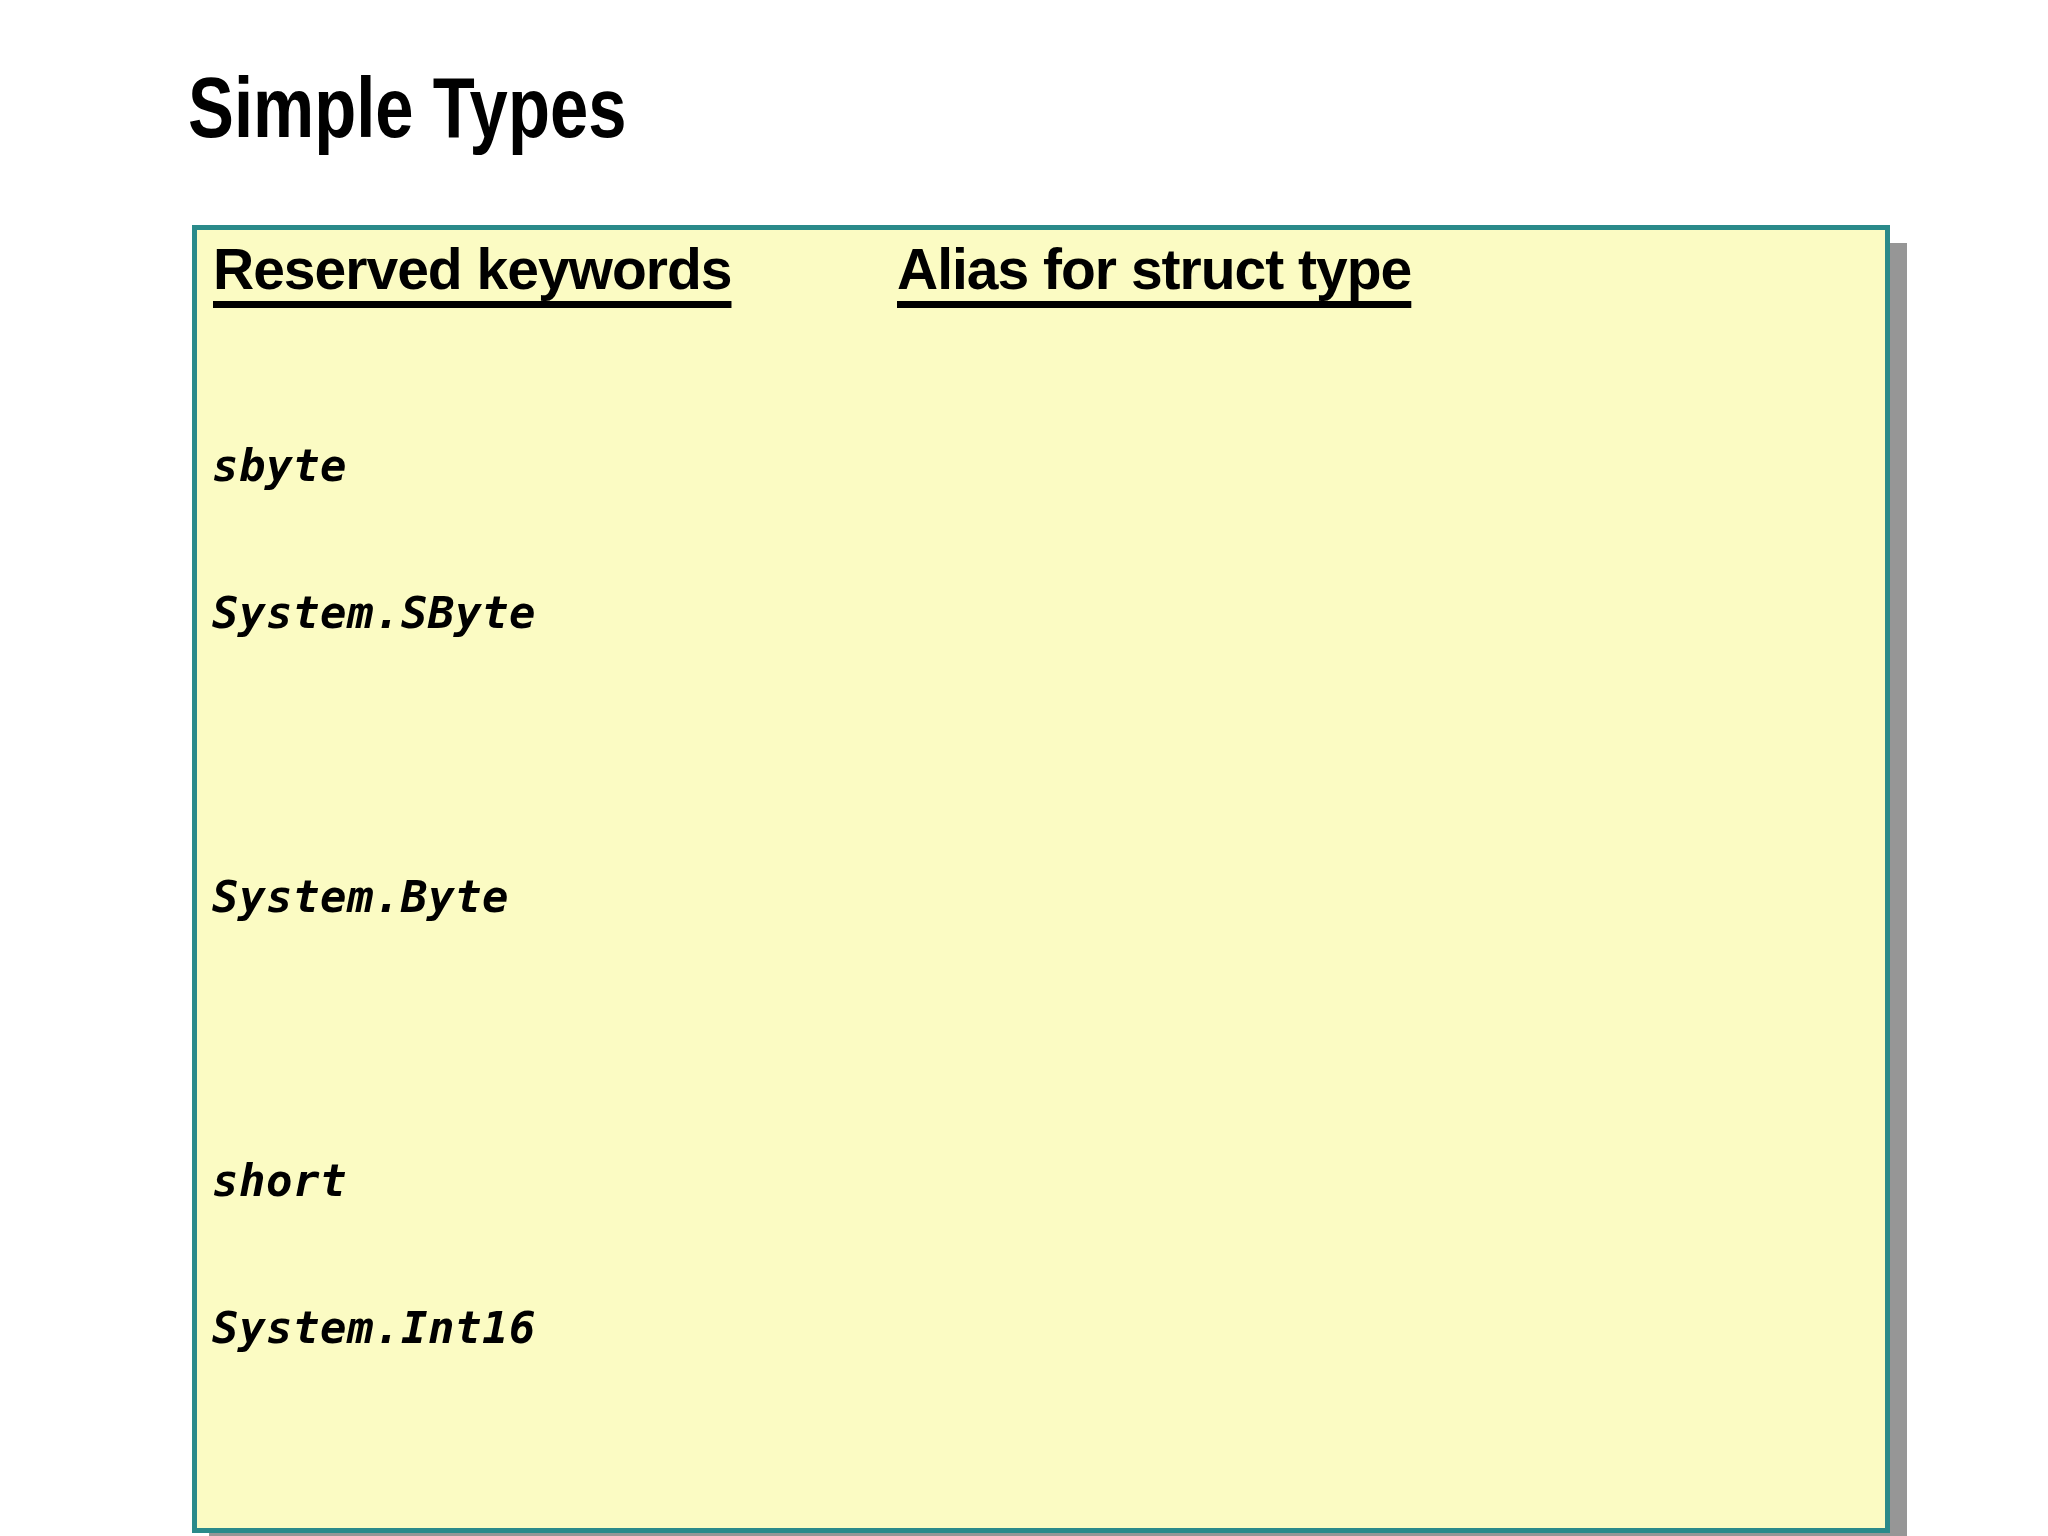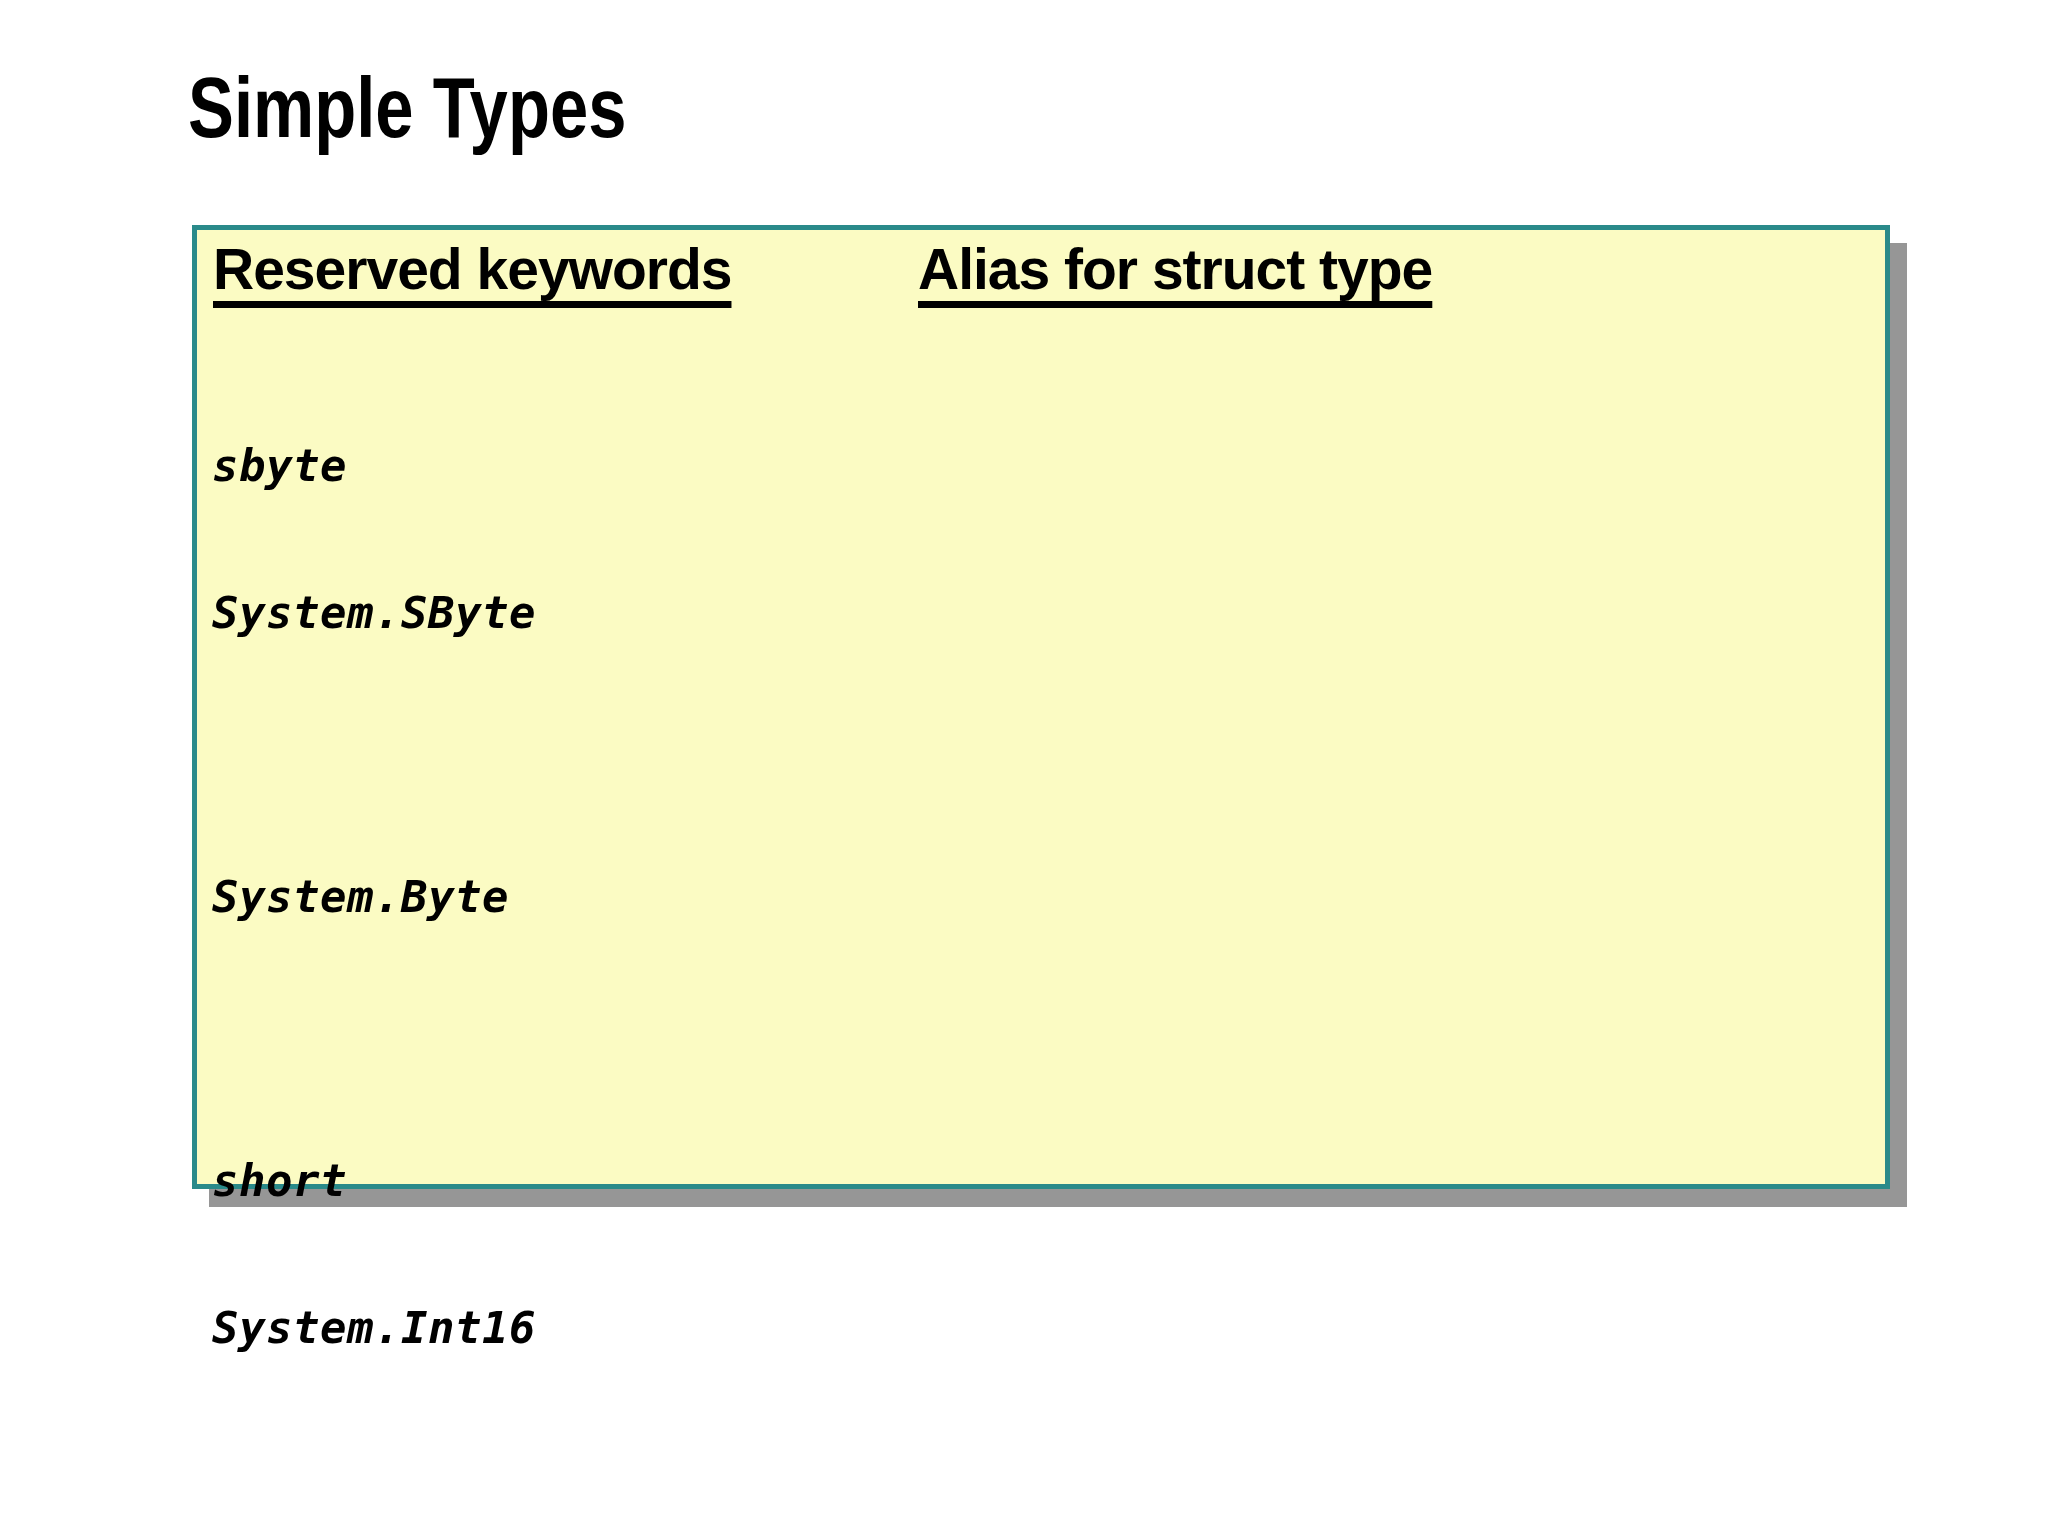--- a/index.html
+++ b/index.html
@@ -31,40 +31,40 @@
     white-space: nowrap;
     transform: scaleX(0.8);
     transform-origin: left top;
     color: #000000;
   }
   .panel {
     position: absolute;
     left: 170px;
     top: 225px;
     width: 1698px;
-    height: 964px;
+    height: 1308px;
     box-sizing: border-box;
     background: #FBFBC3;
     border: 5px solid #2A8A8A;
     box-shadow: 17px 18px 0 0 #969696;
   }
   .hdr {
     position: absolute;
     top: 6px;
     font-size: 57px;
     font-weight: bold;
     letter-spacing: -1px;
     white-space: nowrap;
     text-decoration: underline;
     text-decoration-thickness: 7px;
     text-underline-offset: 12px;
     color: #000000;
   }
   .hdr-reserved { left: 16px; }
-  .hdr-alias    { left: 721px; }
+  .hdr-alias    { left: 700px; }
   .entries {
     position: absolute;
     left: 190px;
     top: 343px;
     z-index: 2;
   }
   .entry {
     margin: 0 0 39px 0;
     font-family: "DejaVu Sans Mono", monospace;
     font-weight: bold;

